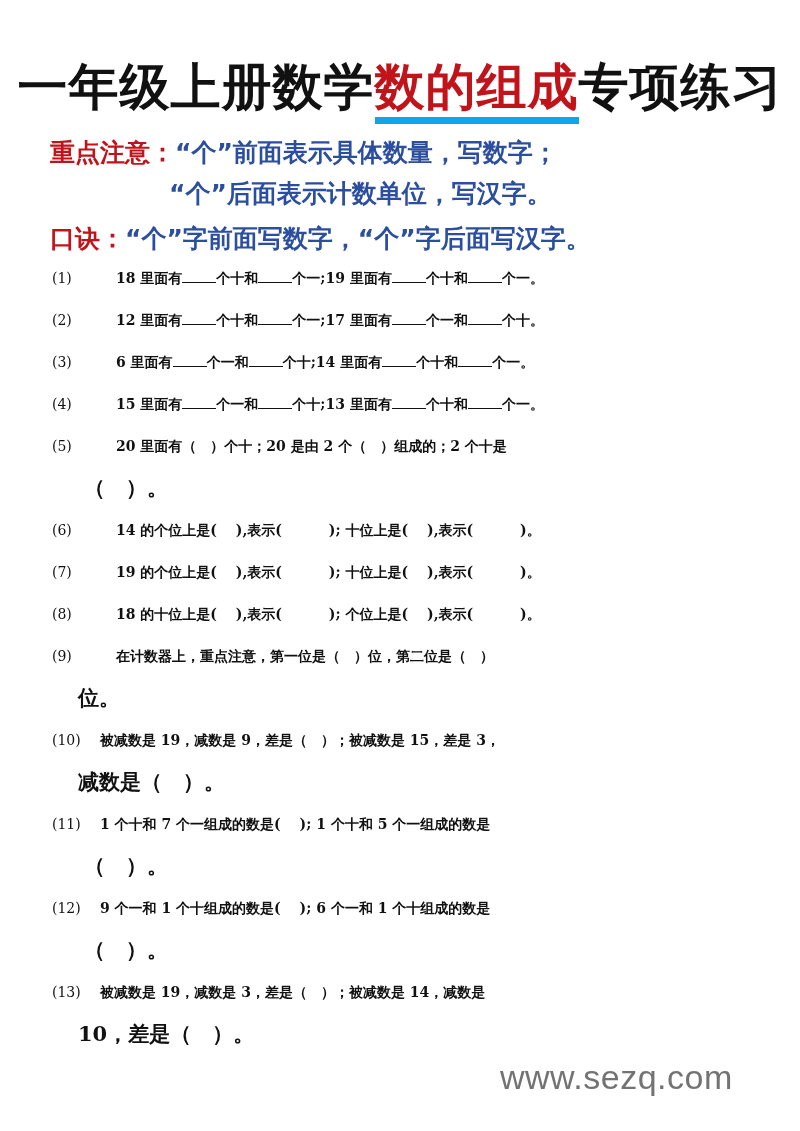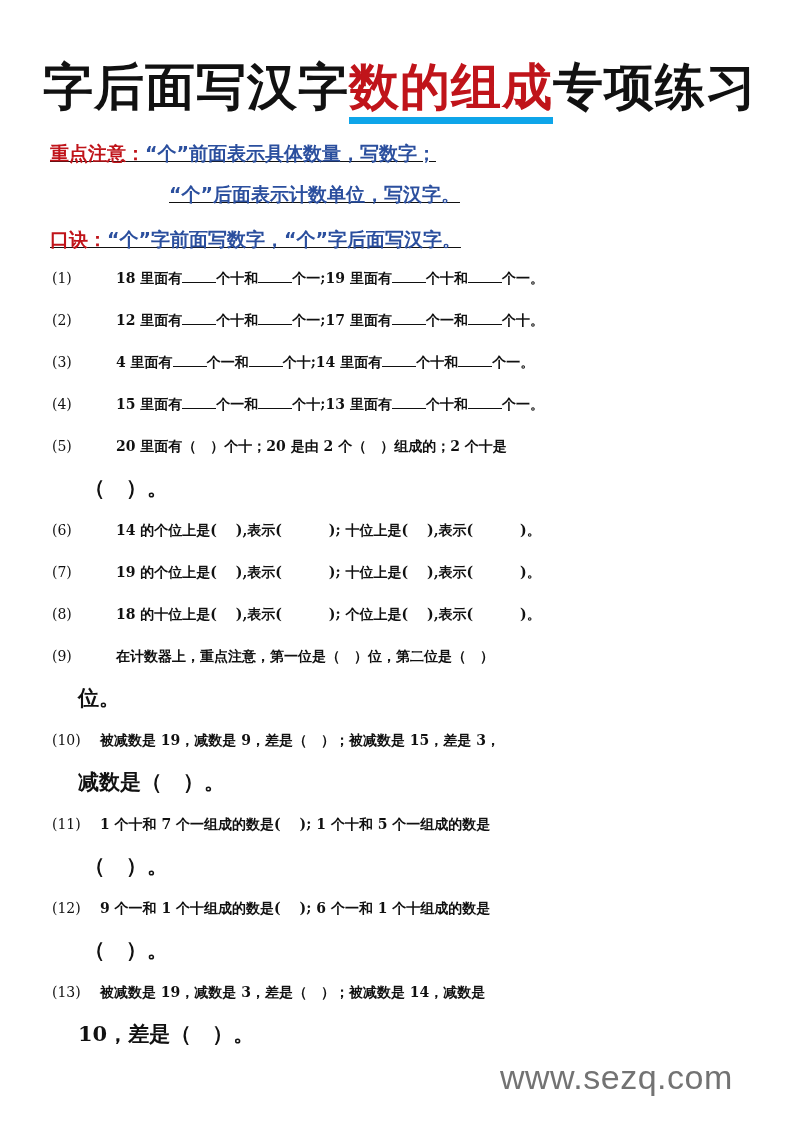--- a/index.html
+++ b/index.html
@@ -3,58 +3,58 @@
 <meta charset="utf-8">
 <style>
   html, body { margin: 0; padding: 0; background: #ffffff; }
   body { width: 800px; height: 1131px; position: relative; overflow: hidden;
          font-family: "DejaVu Serif", "Liberation Serif", serif; color: #111; }
   .title { position: absolute; left: 0; top: 52px; width: 800px; text-align: center;
            font-family: "DejaVu Sans", "Liberation Sans", sans-serif; font-weight: bold;
            font-size: 50px; letter-spacing: 1px; line-height: 70px; color: #111; }
   .title .hl { color: #c0141a; border-bottom: 7px solid #0ea5e9; padding-bottom: 1px; }
   .note { position: absolute; font-family: "DejaVu Sans", "Liberation Sans", sans-serif;
-          font-weight: bold; font-size: 19px; line-height: 26px; white-space: nowrap; text-decoration: underline; }
+          font-weight: bold; font-size: 25px; line-height: 26px; white-space: nowrap; }
   .note .lbl { color: #c0141a; }
   .note .txt { color: #2b4f9e; }
   .q { position: absolute; left: 52px; width: 720px; font-weight: bold; font-size: 14px;
        line-height: 42px; white-space: nowrap; font-family: "DejaVu Serif", "Liberation Serif", serif; }
   .q .num { display: inline-block; width: 64px; font-weight: normal; }
   .q .num.tight { width: 48px; }
   .cont { position: absolute; left: 78px; font-weight: bold; font-size: 21px; line-height: 42px;
           white-space: nowrap; font-family: "DejaVu Serif", "Liberation Serif", serif; }
   .blank { display: inline-block; width: 34px; border-bottom: 1.5px solid #111; height: 18px; vertical-align: baseline; }
   .watermark { position: absolute; left: 500px; top: 1058px; font-family: "Liberation Sans", "DejaVu Sans", sans-serif;
                font-size: 34px; color: #737373; letter-spacing: 0.5px; }
 </style>
 </head>
 <body>
 
 <div class="title">
-  <span>字后面写汉字</span><span class="hl">数的组成</span><span>专项练习</span>
+  <span>一年级上册数学</span><span class="hl">数的组成</span><span>专项练习</span>
 </div>
 
 <div class="note" style="left:50px; top:140px;">
   <span class="lbl">重点注意：</span><span class="txt">“个”前面表示具体数量，写数字；</span>
 </div>
 <div class="note" style="left:169px; top:181px;">
   <span class="txt">“个”后面表示计数单位，写汉字。</span>
 </div>
 <div class="note" style="left:50px; top:226px;">
   <span class="lbl">口诀：</span><span class="txt">“个”字前面写数字，“个”字后面写汉字。</span>
 </div>
 
 <div class="q" style="top:257px;">
   <span class="num">(1)</span><span>18 里面有</span><span class="blank"></span><span>个十和</span><span class="blank"></span><span>个一;19 里面有</span><span class="blank"></span><span>个十和</span><span class="blank"></span><span>个一。</span>
 </div>
 <div class="q" style="top:299px;">
   <span class="num">(2)</span><span>12 里面有</span><span class="blank"></span><span>个十和</span><span class="blank"></span><span>个一;17 里面有</span><span class="blank"></span><span>个一和</span><span class="blank"></span><span>个十。</span>
 </div>
 <div class="q" style="top:341px;">
-  <span class="num">(3)</span><span>4 里面有</span><span class="blank"></span><span>个一和</span><span class="blank"></span><span>个十;14 里面有</span><span class="blank"></span><span>个十和</span><span class="blank"></span><span>个一。</span>
+  <span class="num">(3)</span><span>6 里面有</span><span class="blank"></span><span>个一和</span><span class="blank"></span><span>个十;14 里面有</span><span class="blank"></span><span>个十和</span><span class="blank"></span><span>个一。</span>
 </div>
 <div class="q" style="top:383px;">
   <span class="num">(4)</span><span>15 里面有</span><span class="blank"></span><span>个一和</span><span class="blank"></span><span>个十;13 里面有</span><span class="blank"></span><span>个十和</span><span class="blank"></span><span>个一。</span>
 </div>
 
 <div class="q" style="top:425px;">
   <span class="num">(5)</span><span>20 里面有（　）个十；20 是由 2 个（　）组成的；2 个十是</span>
 </div>
 <div class="cont" style="top:467px; left:84px;">（　）。</div>
 

